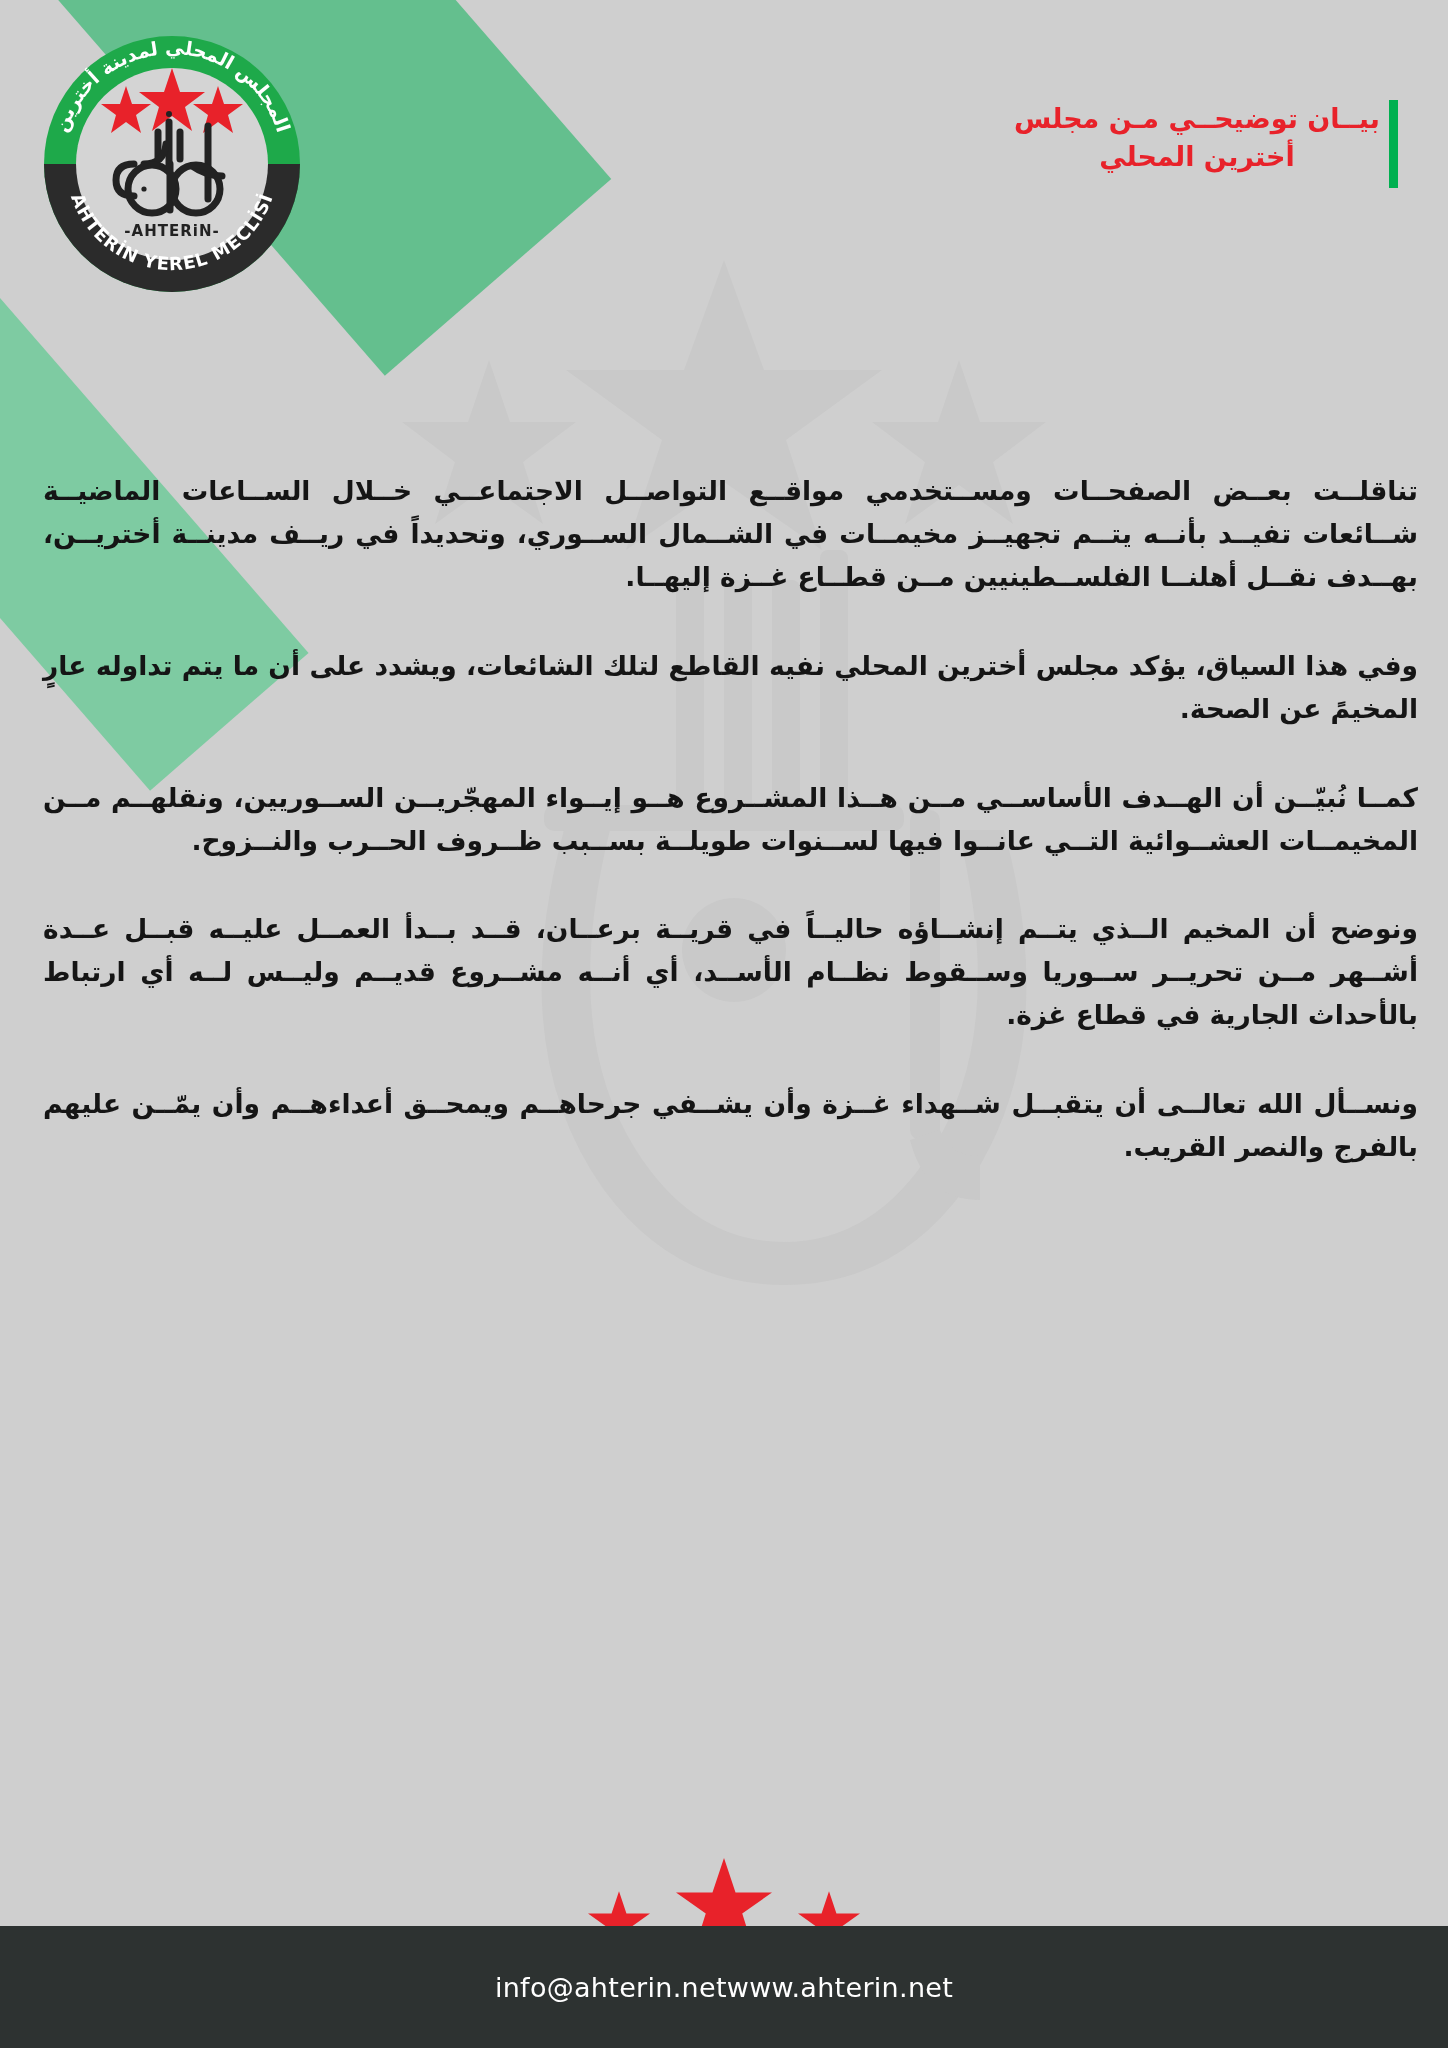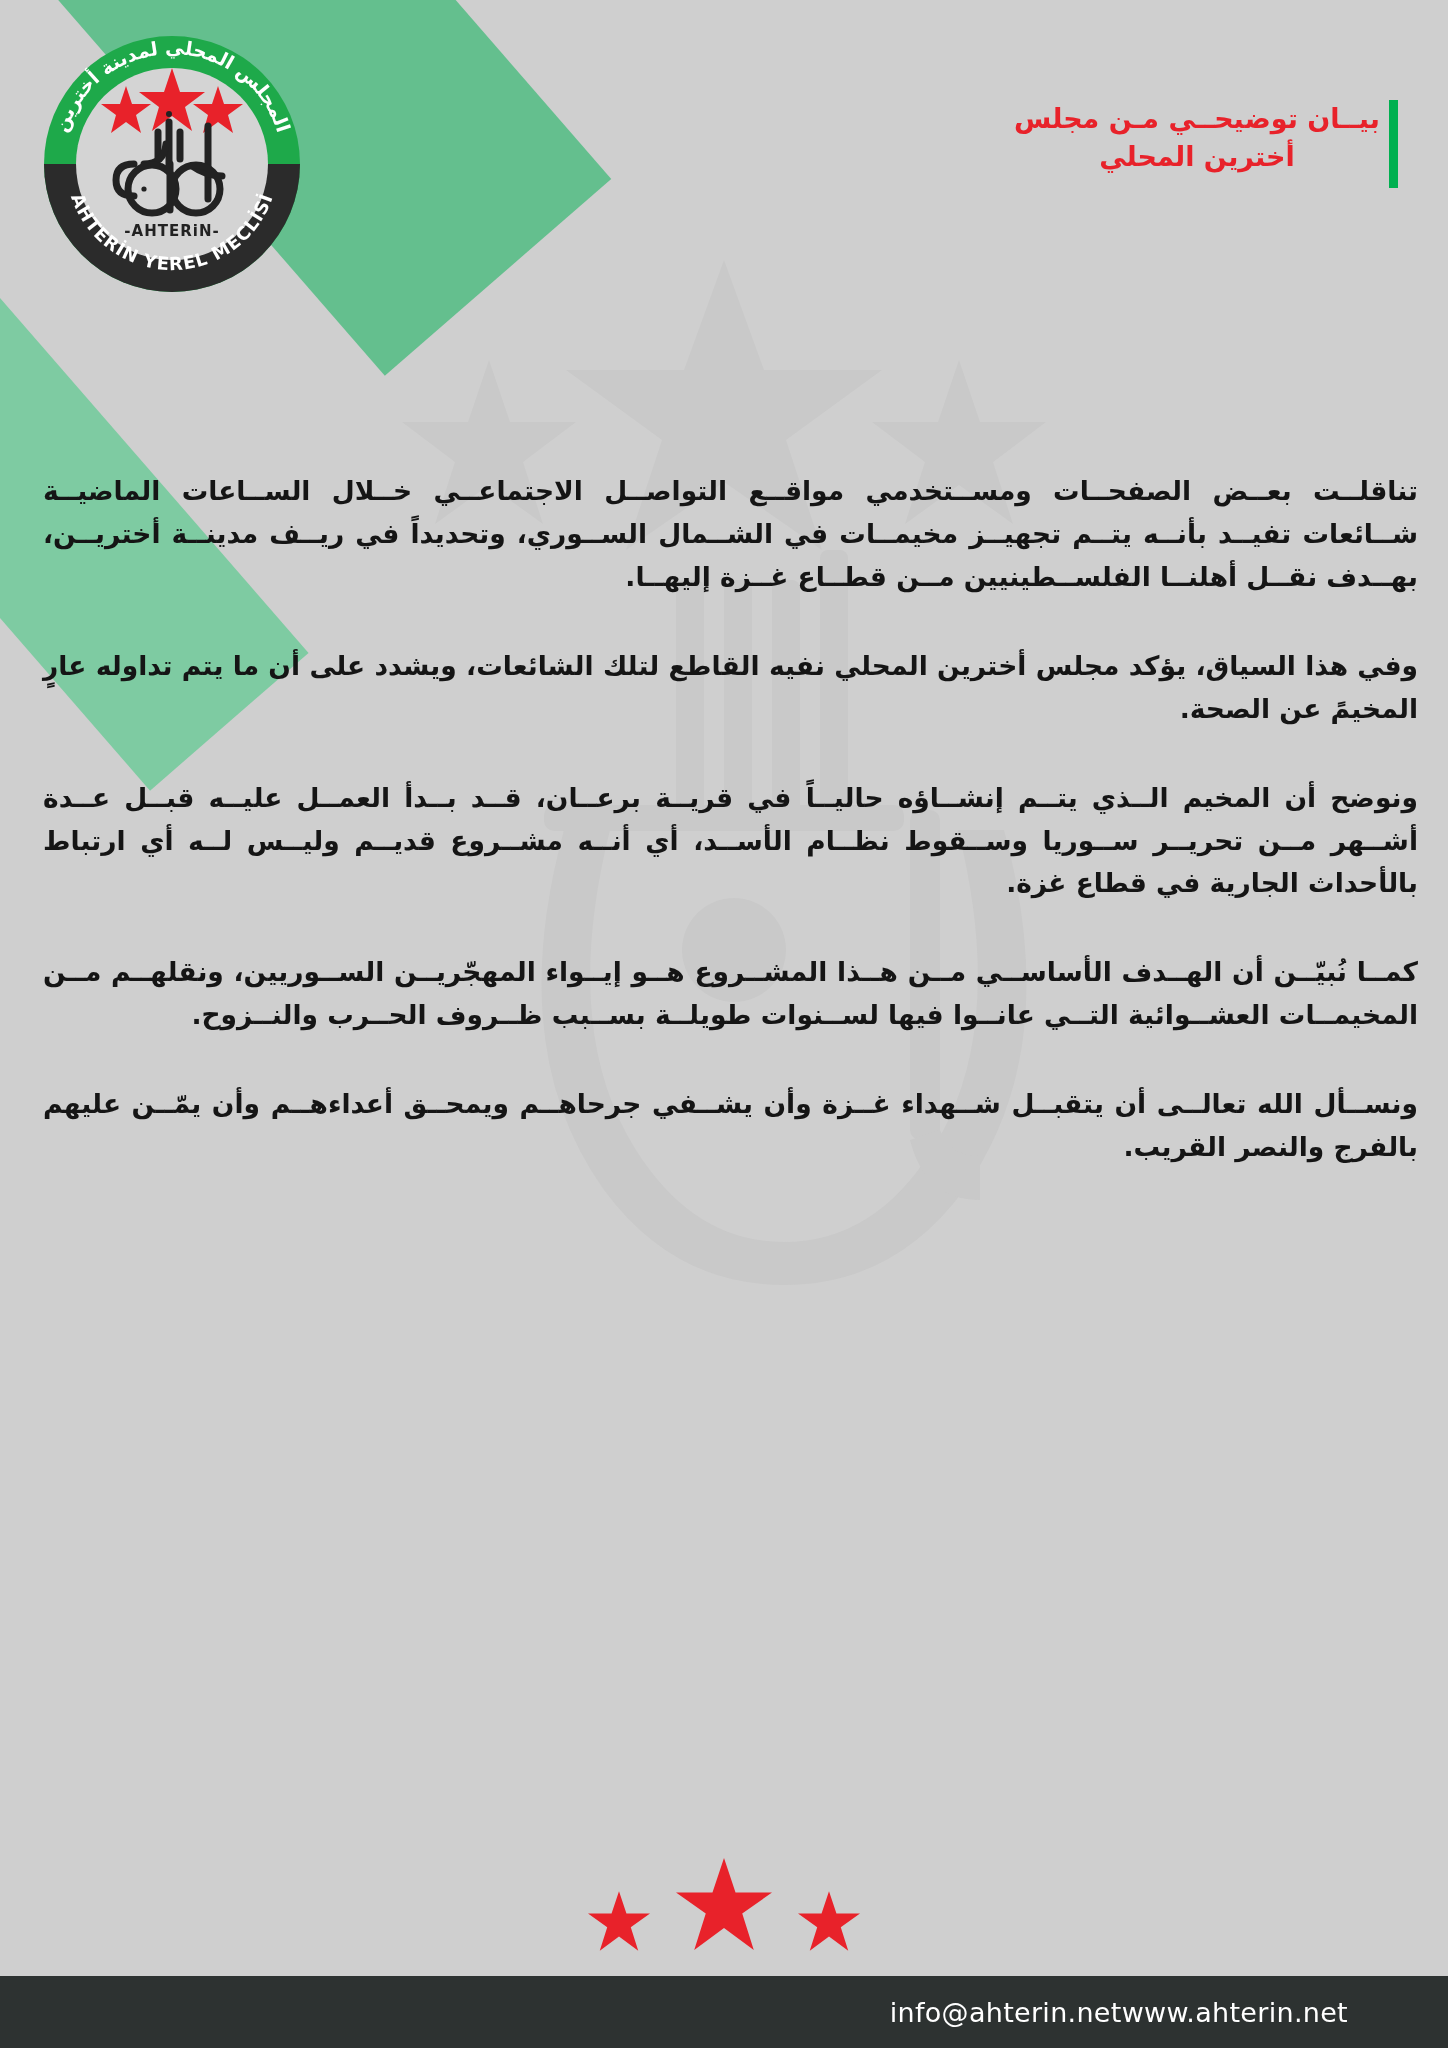--- a/index.html
+++ b/index.html
@@ -143,26 +143,26 @@
     gap: 26px;
     z-index: 7;
   }
 
   
   .footer-bar {
     position: absolute;
     left: 0;
     right: 0;
     bottom: 0;
-    height: 72px;
+    height: 122px;
     background: #2d3231;
     z-index: 8;
     display: flex;
     align-items: center;
-    justify-content: flex-end;
+    justify-content: center;
     padding: 0 100px;
     box-sizing: border-box;
     direction: ltr;
   }
   .footer-bar span {
     color: #ffffff;
     font-size: 27px;
     font-family: "DejaVu Sans", "Liberation Sans", sans-serif;
     letter-spacing: 0.3px;
   }
@@ -242,22 +242,22 @@
   <div class="header-accent"></div>
   <div class="header-title">
     <span class="l1">بيــان توضيحــي مـن مجلس</span>
     <span class="l2">أخترين المحلي</span>
   </div>
 
 
   <div class="body-area">
     <p class="para">تناقلــت بعــض الصفحــات ومســتخدمي مواقــع التواصــل الاجتماعــي خــلال الســاعات الماضيــة شــائعات تفيــد بأنــه يتــم تجهيــز مخيمــات في الشــمال الســوري، وتحديداً في ريــف مدينــة أختريــن، بهــدف نقــل أهلنــا الفلســطينيين مــن قطــاع غــزة إليهــا.</p>
     <p class="para">وفي هذا السياق، يؤكد مجلس أخترين المحلي نفيه القاطع لتلك الشائعات، ويشدد على أن ما يتم تداوله عارٍ المخيمً عن الصحة.</p>
+    <p class="para">كمــا نُبيّــن أن الهــدف الأساســي مــن هــذا المشــروع هــو إيــواء المهجّريــن الســوريين، ونقلهــم مــن المخيمــات العشــوائية التــي عانــوا فيها لســنوات طويلــة بســبب ظــروف الحــرب والنــزوح.</p>
     <p class="para">ونوضح أن المخيم الــذي يتــم إنشــاؤه حاليــاً في قريــة برعــان، قــد بــدأ العمــل عليــه قبــل عــدة أشــهر مــن تحريــر ســوريا وســقوط نظــام الأســد، أي أنــه مشــروع قديــم وليــس لــه أي ارتباط بالأحداث الجارية في قطاع غزة.</p>
-    <p class="para">كمــا نُبيّــن أن الهــدف الأساســي مــن هــذا المشــروع هــو إيــواء المهجّريــن الســوريين، ونقلهــم مــن المخيمــات العشــوائية التــي عانــوا فيها لســنوات طويلــة بســبب ظــروف الحــرب والنــزوح.</p>
     <p class="para">ونســأل الله تعالــى أن يتقبــل شــهداء غــزة وأن يشــفي جرحاهــم ويمحــق أعداءهــم وأن يمّــن عليهم بالفرج والنصر القريب.</p>
   </div>
 
   <div class="bottom-stars">
     <svg width="62" height="62" viewBox="0 0 100 100">
       <polygon points="50,2 62,38 100,38 69,60 81,98 50,75 19,98 31,60 0,38 38,38" fill="#e8222a"></polygon>
     </svg>
     <svg width="96" height="96" viewBox="0 0 100 100">
       <polygon points="50,2 62,38 100,38 69,60 81,98 50,75 19,98 31,60 0,38 38,38" fill="#e8222a"></polygon>
     </svg>

